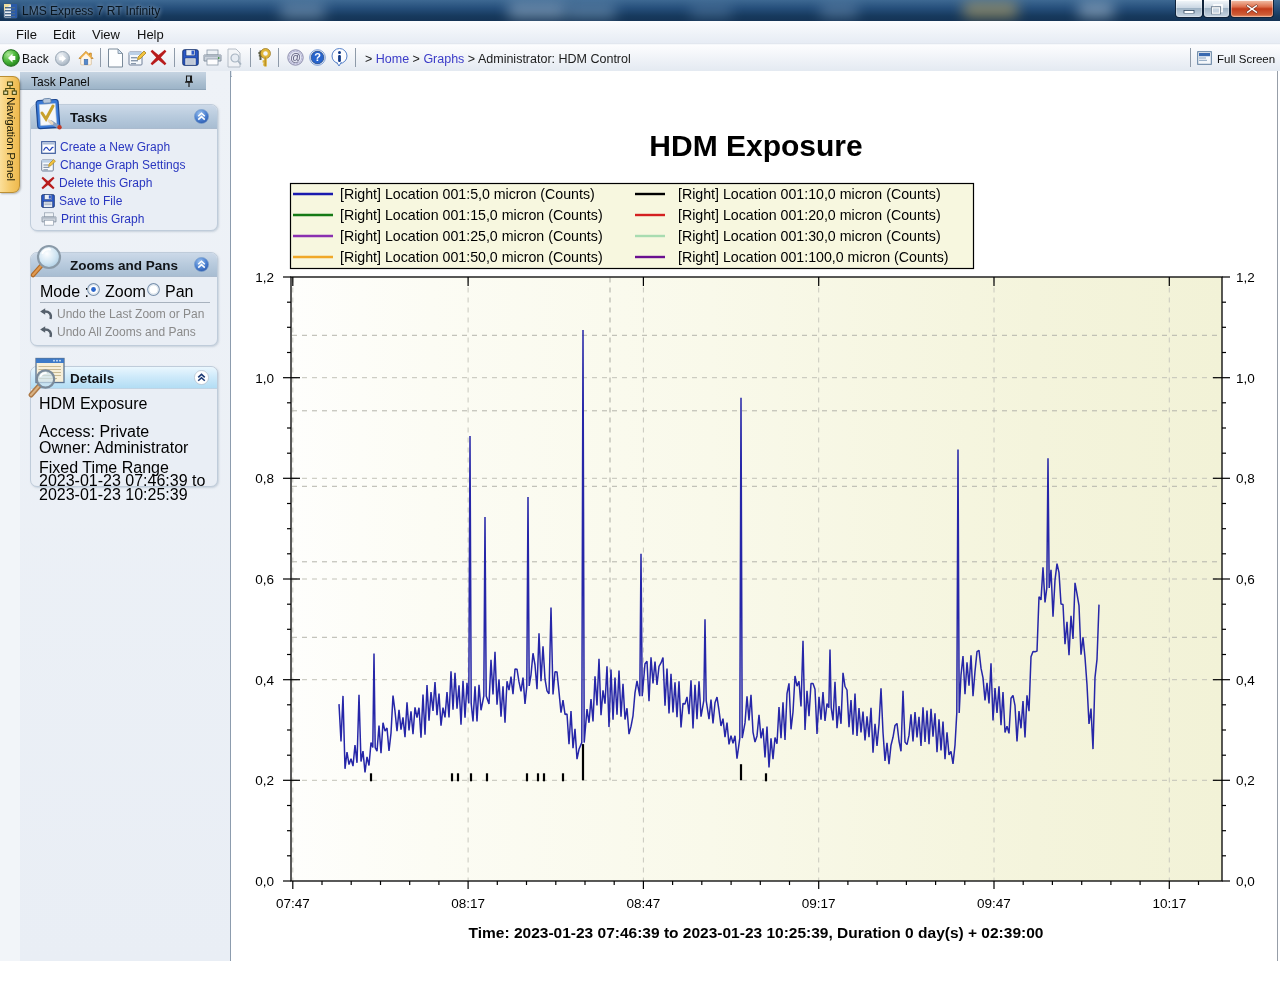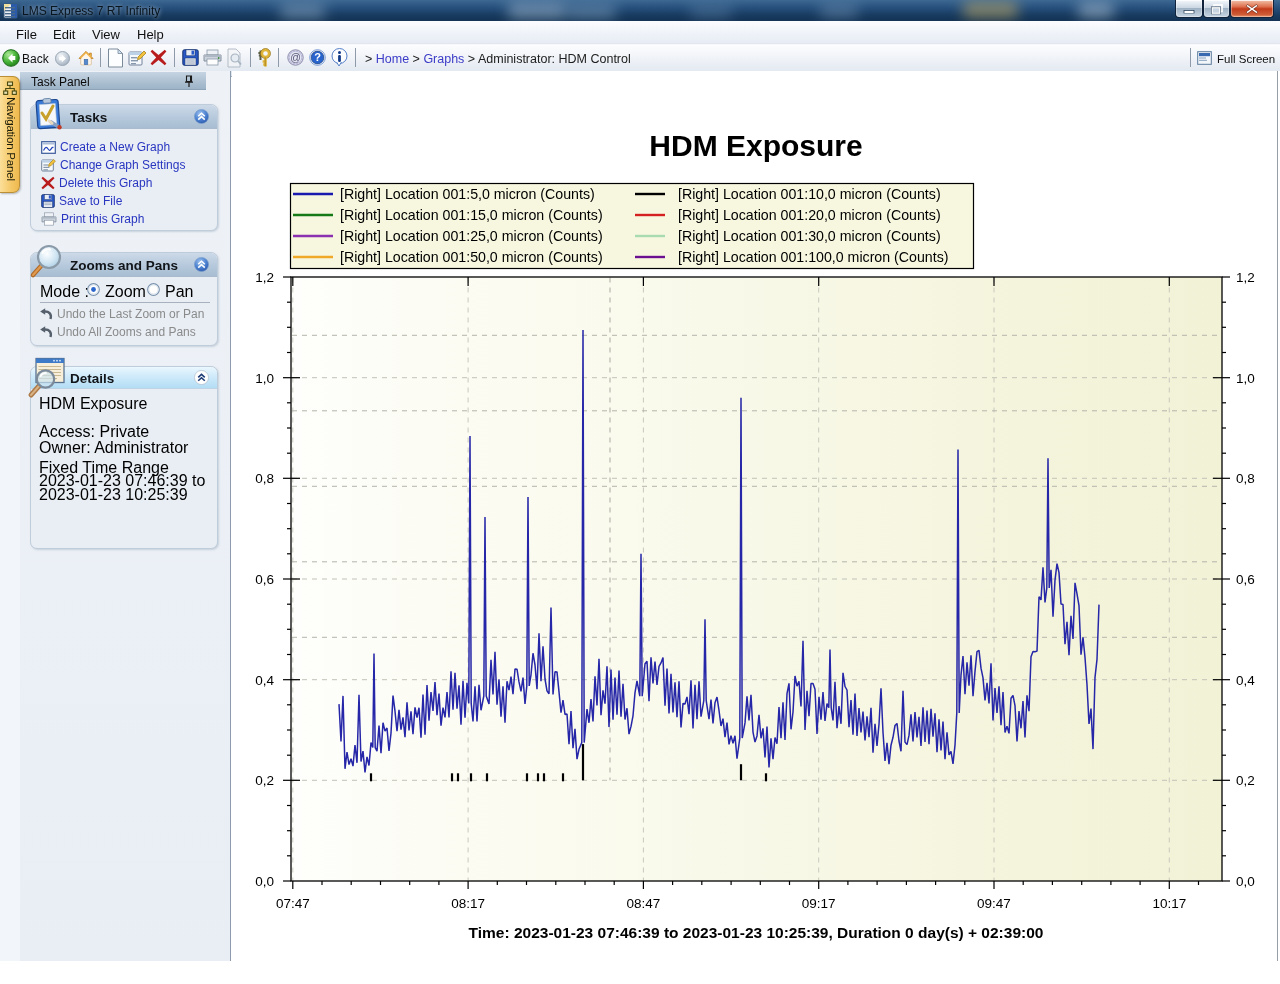--- a/index.html
+++ b/index.html
@@ -309,21 +309,21 @@
  <div style="position:absolute;left:9px;top:49px;width:170px;height:1px;background:#a8b2be"></div>
  <div class="tlink gray" style="top:54px;left:8px"><svg class="ic" width="14" height="13" viewBox="0 0 14 13">
         <path d="M11.5 11 C13 6 10 3.5 6 3.5 L3.5 3.5" stroke="#55606c" stroke-width="2.4" fill="none"></path>
         <path d="M6.2 0.2 L1.2 3.5 L6.2 6.8 Z" fill="#55606c"></path>
       </svg>Undo the Last Zoom or Pan</div>
  <div class="tlink gray" style="top:72px;left:8px"><svg class="ic" width="14" height="13" viewBox="0 0 14 13">
         <path d="M11.5 11 C13 6 10 3.5 6 3.5 L3.5 3.5" stroke="#55606c" stroke-width="2.4" fill="none"></path>
         <path d="M6.2 0.2 L1.2 3.5 L6.2 6.8 Z" fill="#55606c"></path>
       </svg>Undo All Zooms and Pans</div>
 </div>
-<div class="card" id="cardDetails" style="top:366px;height:183px">
+<div class="card" id="cardDetails" style="top:366px;height:121px">
  <div class="cardhead" style="height:22px"></div>
  <svg style="position:absolute;left:-4px;top:-10px" width="42" height="44" viewBox="0 0 42 44">
       <rect x="9" y="1.5" width="28" height="24" fill="#f7efd9" stroke="#5a7290" stroke-width="1.3"></rect>
       <rect x="9" y="1.5" width="28" height="4.5" fill="#3d7ac8"></rect>
       <circle cx="33" cy="3.7" r=".9" fill="#d8e8f8"></circle>
       <circle cx="30" cy="3.7" r=".9" fill="#d8e8f8"></circle>
       <circle cx="27" cy="3.7" r=".9" fill="#d8e8f8"></circle>
       <g stroke="#c9ba93" stroke-width="1.2">
         <path d="M11.5 9.5 L34 9.5 M11.5 12.5 L34 12.5 M11.5 15.5 L34 15.5 M11.5 18.5 L34 18.5 M11.5 21.5 L30 21.5"></path>
       </g>

